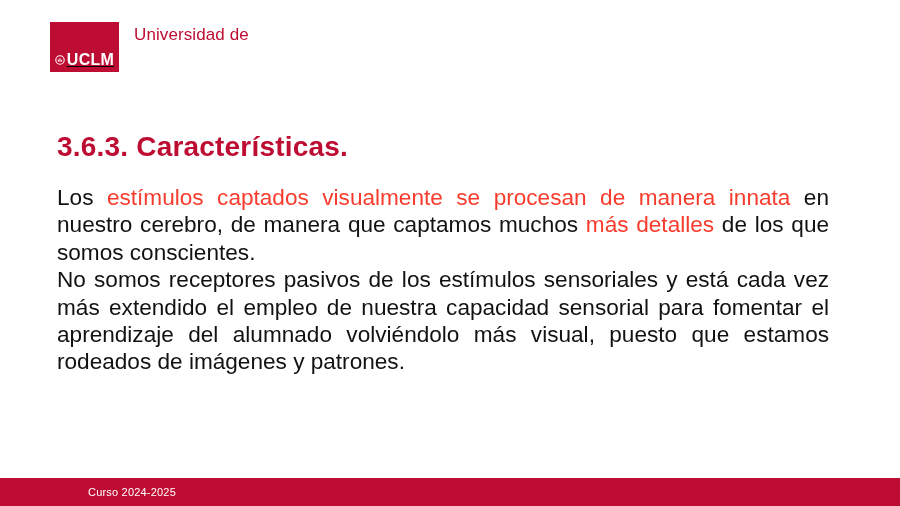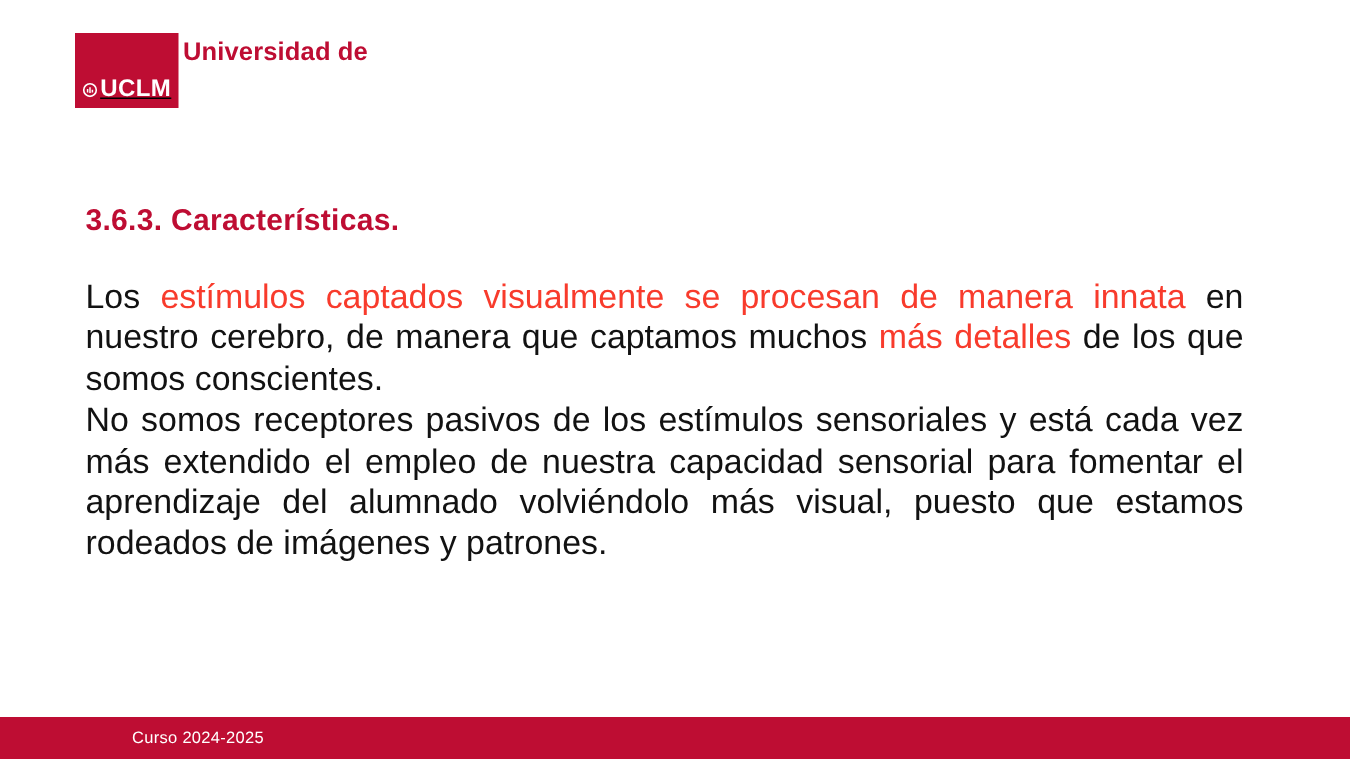--- a/index.html
+++ b/index.html
@@ -17,28 +17,28 @@
   .logo-square{
     width:69px;height:50px;background:var(--crimson);
     display:flex;align-items:flex-end;justify-content:center;
     gap:2px;padding-bottom:5px;text-decoration:underline;
   }
   .logo-symbol{width:10px;height:10px;margin-bottom:2px;flex:0 0 auto;}
   .logo-acronym{
     color:#fff;font-weight:bold;font-size:16px;line-height:14px;letter-spacing:.3px;
   }
   .logo-name{
-    margin-left:3px;margin-top:1px;
-    color:var(--crimson);font-weight:bold;font-size:17px;line-height:23px;letter-spacing:.1px;
+    margin-left:15px;margin-top:1px;
+    color:var(--crimson);font-weight:normal;font-size:17px;line-height:23px;letter-spacing:.1px;
   }
 
   
   .title{
     position:absolute;left:57px;top:130px;
-    font-size:20px;line-height:34px;font-weight:bold;color:var(--crimson);
+    font-size:28px;line-height:34px;font-weight:bold;color:var(--crimson);
     letter-spacing:.2px;
   }
 
   
   .body{
     position:absolute;left:57px;top:184px;width:772px;
     font-size:22.6px;line-height:27.4px;color:var(--ink);
     text-align:justify;
   }
   .body p{margin:0;}

